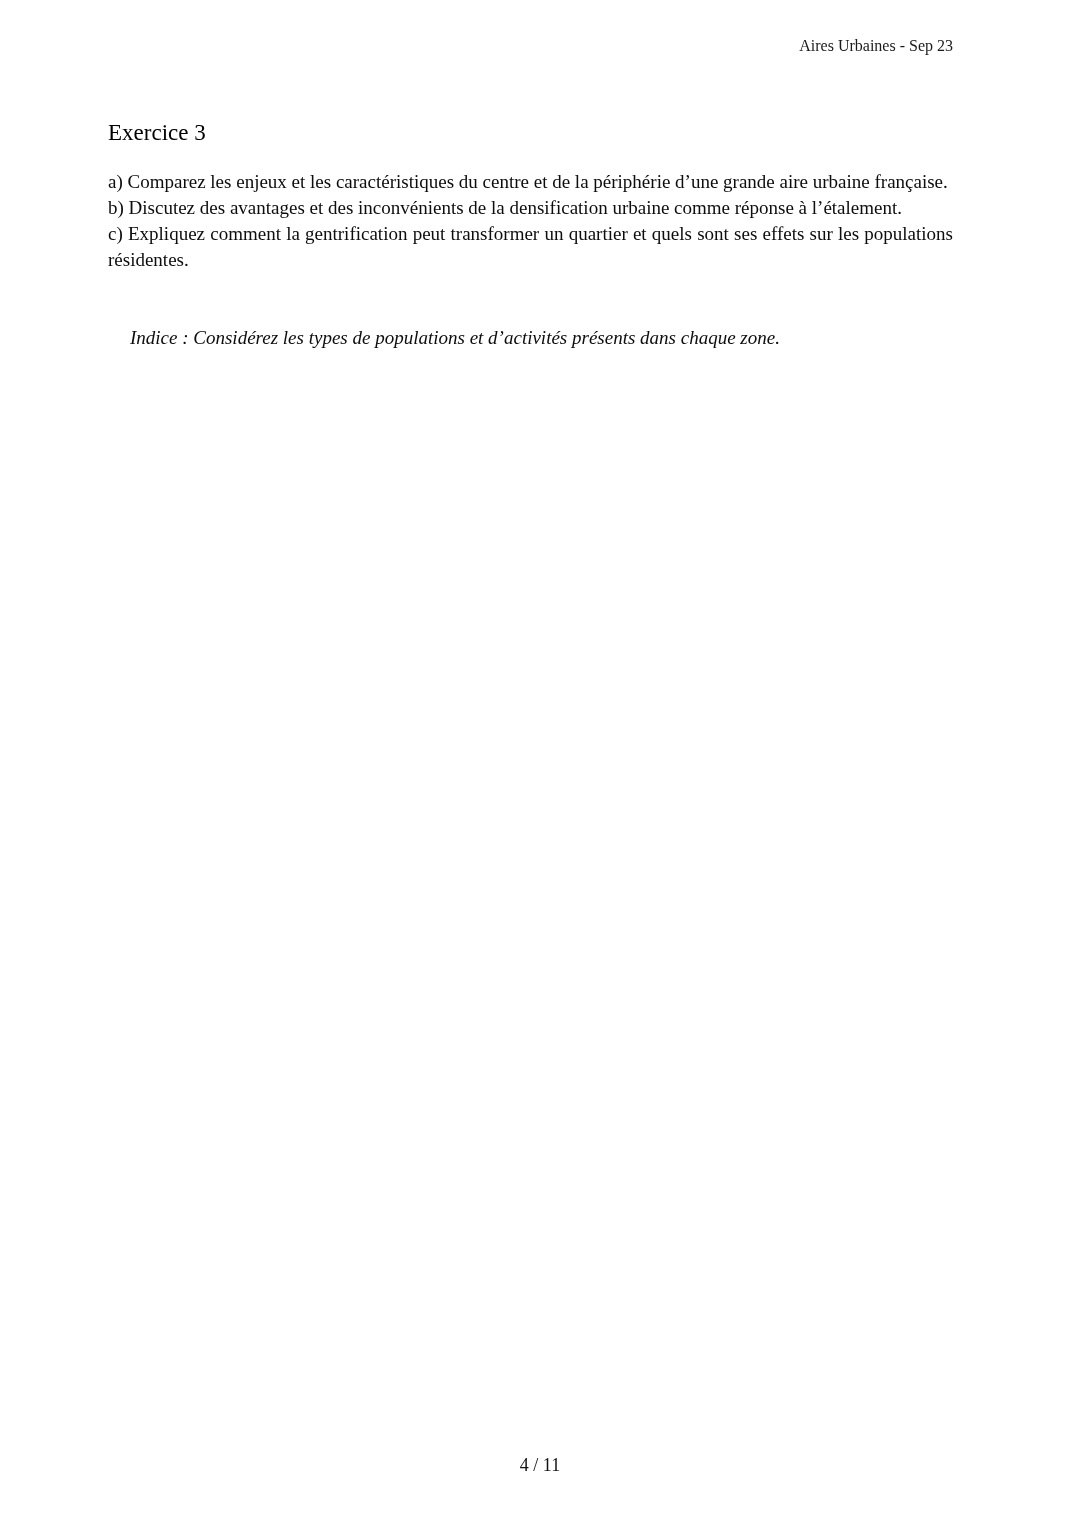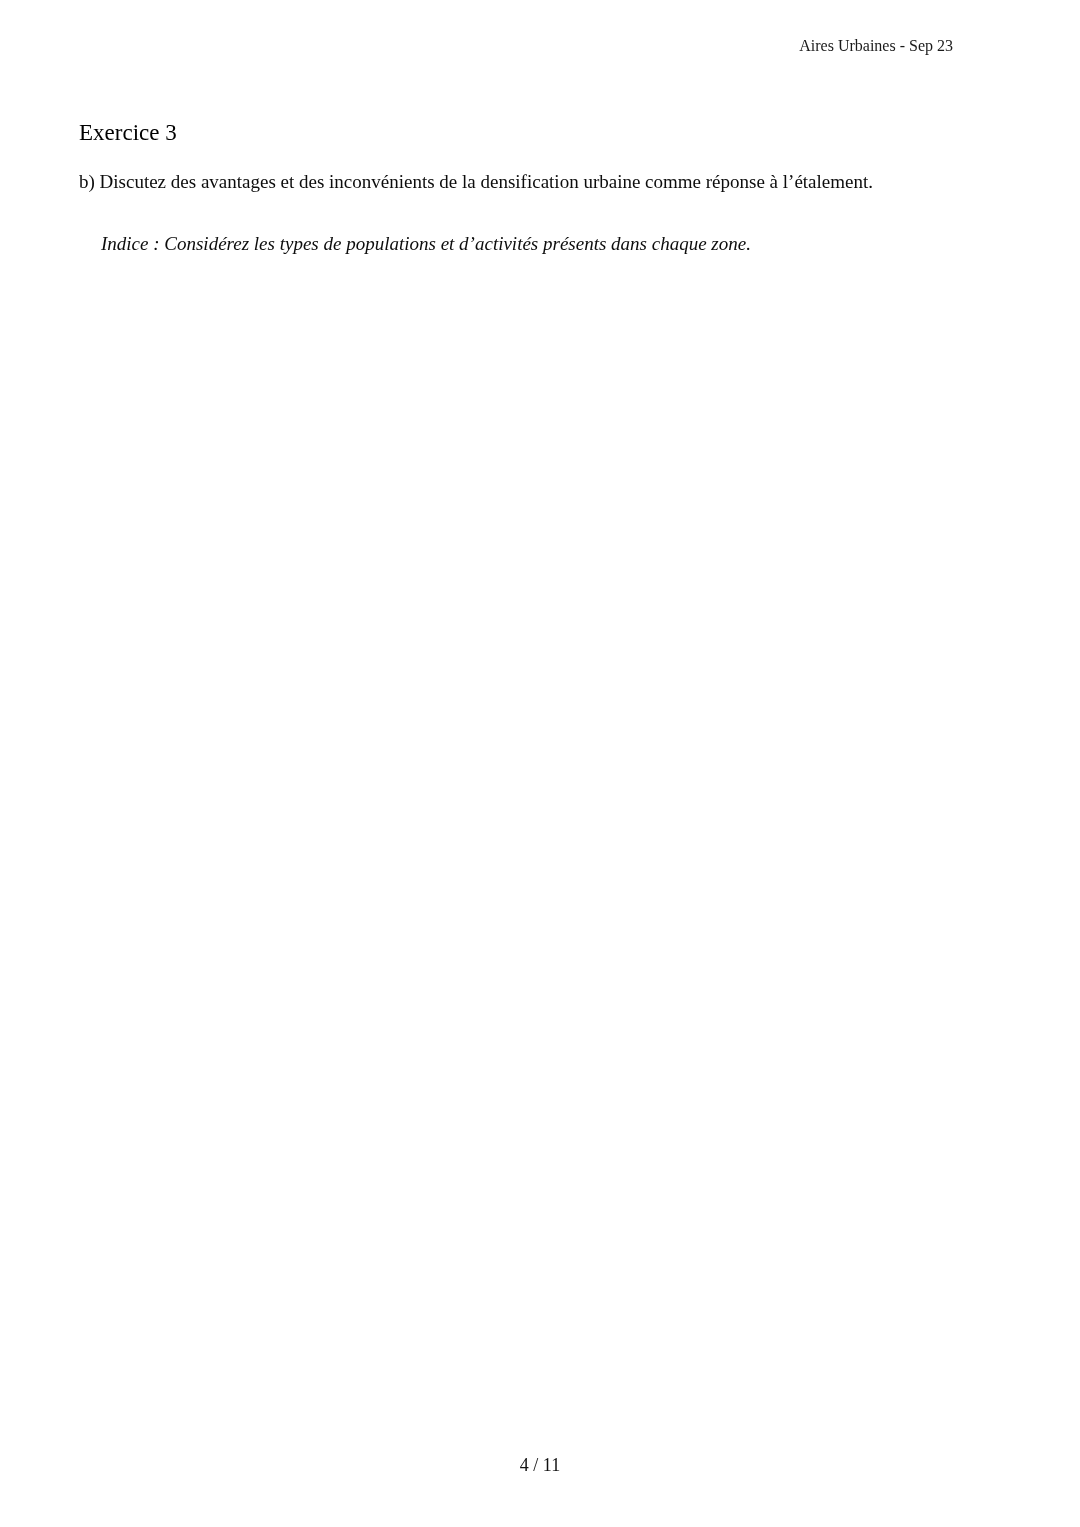--- a/index.html
+++ b/index.html
@@ -7,21 +7,21 @@
     width: 1080px;
     height: 1527px;
     background: #ffffff;
     font-family: "Liberation Serif", serif;
     color: #111111;
   }
   .page {
     position: relative;
     width: 1080px;
     height: 1527px;
-    padding: 36px 127px 0 79px;
+    padding: 36px 127px 0 108px;
     overflow: hidden;
   }
   .header {
     text-align: right;
     font-size: 16px;
     line-height: 19px;
     color: #1a1a1a;
   }
   .title {
     margin-top: 64px;
@@ -33,21 +33,21 @@
   .content {
     margin-top: 22px;
   }
   .para {
     font-size: 19px;
     line-height: 26px;
     text-align: justify;
     color: #0d0d0d;
   }
   .hint {
-    margin-top: 36px;
+    margin-top: 52px;
     padding-left: 22px;
     font-size: 19px;
     line-height: 26px;
     font-style: italic;
     color: #0d0d0d;
   }
   .footer {
     position: absolute;
     left: 0;
     bottom: 51px;
@@ -62,21 +62,23 @@
 
 <div class="page">
 
   <div class="header">
     <span>Aires Urbaines - Sep 23</span>
   </div>
 
   <h1 class="title">Exercice 3</h1>
 
   <div class="content">
+    <p class="para">a) Comparez les enjeux et les caractéristiques du centre et de la périphérie d’une grande aire urbaine française.</p>
     <p class="para">b) Discutez des avantages et des inconvénients de la densification urbaine comme réponse à l’étalement.</p>
+    <p class="para">c) Expliquez comment la gentrification peut transformer un quartier et quels sont ses effets sur les populations résidentes.</p>
 
     <p class="hint">Indice : Considérez les types de populations et d’activités présents dans chaque zone.</p>
   </div>
 
   <div class="footer">
     <span>4 / 11</span>
   </div>
 
 </div>
 

